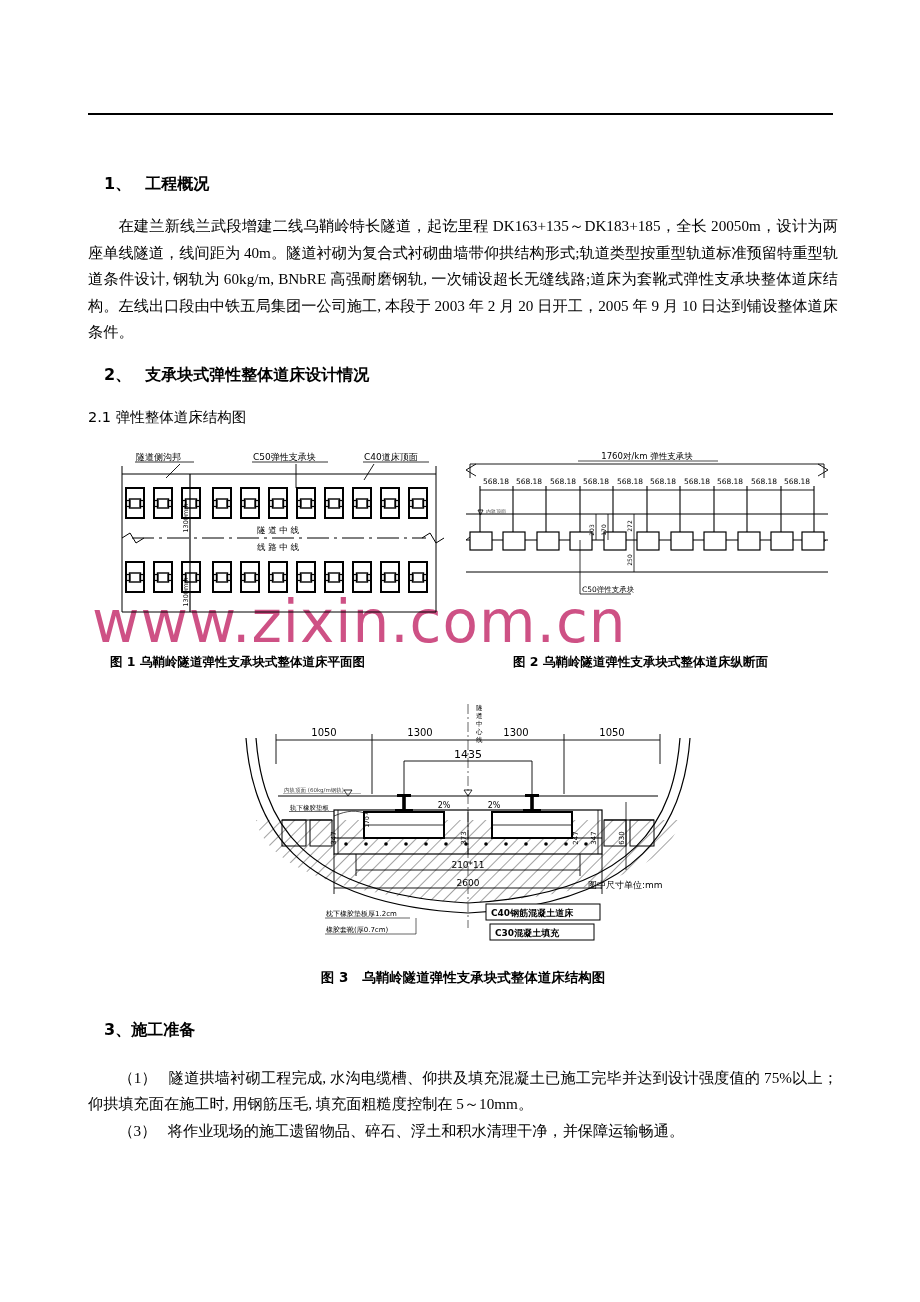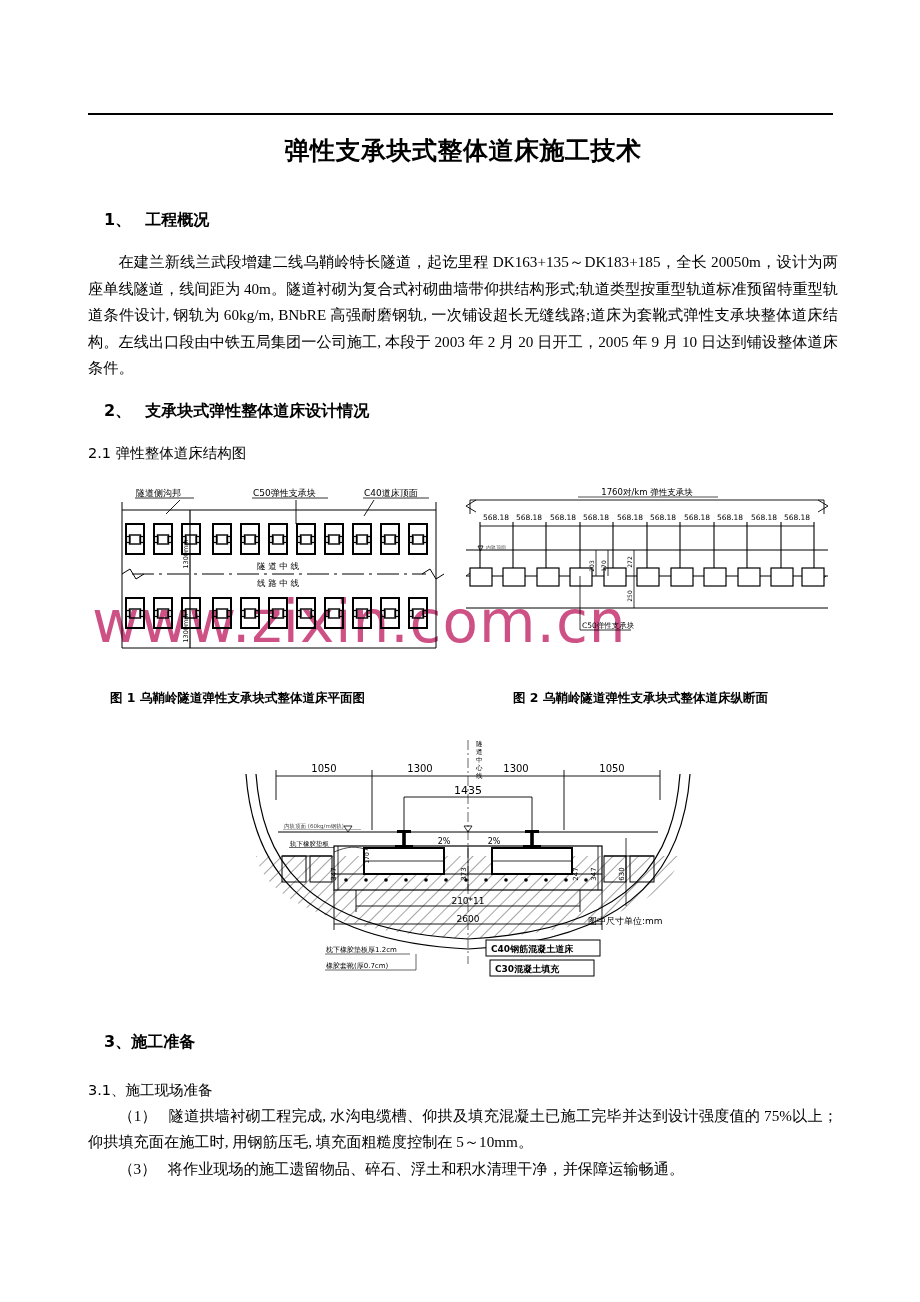--- a/index.html
+++ b/index.html
@@ -143,21 +143,20 @@
 
 <div class="page">
 
   <div class="top-rule"></div>
 
   <div class="watermark">www.zixin.com.cn</div>
 
   <div class="content">
 
     <div class="doc-title">
-      <span class="l2">弹性支承块式整体道床施工技术</span>
     </div>
 
     <div style="height:22px"></div>
 
     <div class="h1">
       <span class="num">1、</span><span>工程概况</span>
     </div>
 
     <p class="body">在建兰新线兰武段增建二线乌鞘岭特长隧道，起讫里程 DK163+135～DK183+185，全长 20050m，设计为两座单线隧道，线间距为 40m。隧道衬砌为复合式衬砌曲墙带仰拱结构形式;轨道类型按重型轨道标准预留特重型轨道条件设计, 钢轨为 60kg/m, BNbRE 高强耐磨钢轨, 一次铺设超长无缝线路;道床为套靴式弹性支承块整体道床结构。左线出口段由中铁五局集团一公司施工, 本段于 2003 年 2 月 20 日开工，2005 年 9 月 10 日达到铺设整体道床条件。</p>
 
@@ -599,26 +598,28 @@
             <text x="253" y="218" font-size="9" fill="#000" font-weight="bold">C40钢筋混凝土道床</text>
             <rect x="252" y="226" width="104" height="16" fill="#fff" stroke="#000" stroke-width="1"></rect>
             <text x="257" y="238" font-size="9" fill="#000" font-weight="bold">C30混凝土填充</text>
 
             <text x="350" y="190" font-size="9" fill="#000">图中尺寸单位:mm</text>
           </g>
         </svg>
       </div>
     </div>
 
+    <div class="cap3">
+      <span>图 3</span><span class="gap"></span><span>乌鞘岭隧道弹性支承块式整体道床结构图</span>
+    </div>
 
     <div style="height:14px"></div>
 
     <div class="h1">3、施工准备</div>
     <div style="height:6px"></div>
-    <div class="h2">3.1、施工现场准备</div>
 
     <p class="body"><span>（1）</span>&nbsp;&nbsp;&nbsp;<span>隧道拱墙衬砌工程完成, 水沟电缆槽、仰拱及填充混凝土已施工完毕并达到设计强度值的 75%以上；仰拱填充面在施工时, 用钢筋压毛, 填充面粗糙度控制在 5～10mm。</span></p>
 
 
     <p class="body"><span>（3）</span>&nbsp;&nbsp;&nbsp;<span>将作业现场的施工遗留物品、碎石、浮土和积水清理干净，并保障运输畅通。</span></p>
 
   </div>
 </div>
 
 </body></html>

